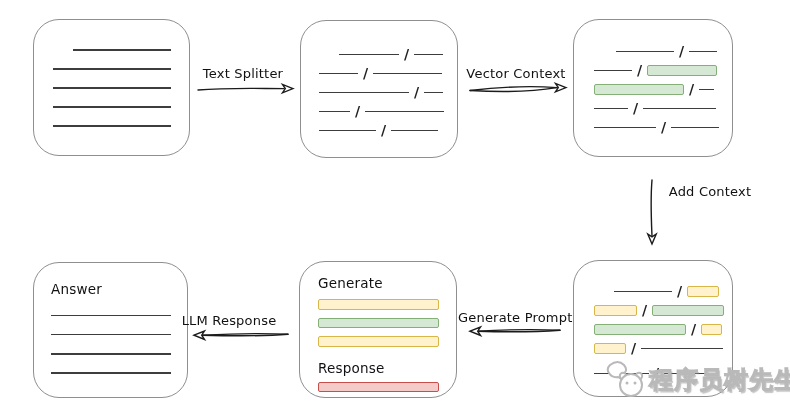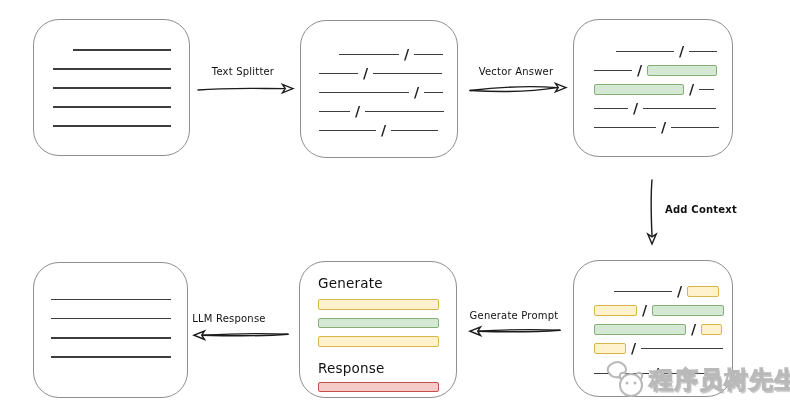--- a/index.html
+++ b/index.html
@@ -41,26 +41,26 @@
   .hl-bar.green{background:var(--green-fill); border:1.3px solid var(--green-border);}
   .hl-bar.red{background:var(--red-fill); border:1.3px solid var(--red-border);}
   #knowledge-bars{margin-top:6px;}
   #question-label{margin-top:13px;}
   #question-bars .hl-bar{margin-top:6px;}
 
   .ans-line{width:120px; height:1.6px; background:var(--line); margin-top:17.6px;}
   #answer-lines{margin-top:13px;}
 
   .arrow-label{
-    position:absolute; z-index:3; font-size:10px; color:#111; letter-spacing:.2px;
+    position:absolute; z-index:3; font-size:13px; color:#111; letter-spacing:.2px;
     text-align:center; white-space:nowrap;
   }
   #lbl-text-splitter{left:188px; top:66px; width:110px;}
   #lbl-vector-search{left:462px; top:66px; width:108px;}
-  #lbl-add-context{left:665px; top:204px; width:90px; text-align:left;font-weight:bold;}
+  #lbl-add-context{left:665px; top:184px; width:90px; text-align:center;}
   #lbl-generate-prompt{left:458px; top:310px; width:112px;text-align:center;}
   #lbl-llm-response{left:175px; top:313px; width:108px;}
 
   .watermark{
     position:absolute; left:604px; top:360px; z-index:6;
     display:flex; align-items:center; gap:1px;
   }
   .watermark-text{
     font-size:24px; font-weight:700; letter-spacing:1px; color:#fdfdfd;
     -webkit-text-stroke:1.1px var(--wm);
@@ -85,21 +85,21 @@
       <path d="M560,330.2 C532,332.3 502,332 478,331.2"></path>
       <path d="M560,330.2 C532,329 505,329.6 478,331.2"></path>
       <polygon fill="#ffffff" points="470,331.2 480.5,327 477.7,331.2 480.5,335.4"></polygon>
       <path d="M288,334.3 C262,336.4 232,336 202,335.2"></path>
       <path d="M288,334.3 C262,333 233,333.6 202,335.2"></path>
       <polygon fill="#ffffff" points="194,335.2 204.5,331 201.7,335.2 204.5,339.4"></polygon>
     </g>
   </svg>
 
   <div class="arrow-label" id="lbl-text-splitter">Text Splitter</div>
-  <div class="arrow-label" id="lbl-vector-search">Vector Answer</div>
+  <div class="arrow-label" id="lbl-vector-search">Vector Context</div>
   <div class="arrow-label" id="lbl-add-context">Add Context</div>
   <div class="arrow-label" id="lbl-generate-prompt">Generate Prompt</div>
   <div class="arrow-label" id="lbl-llm-response">LLM Response</div>
 
   <div class="box" id="box-document">
       <div class="doc-line" style="width: 98px; margin-left: 20px;"></div>
       <div class="doc-line" style="width: 118px;"></div>
       <div class="doc-line" style="width: 118px;"></div>
       <div class="doc-line" style="width: 118px;"></div>
       <div class="doc-line" style="width: 118px;"></div>
@@ -196,20 +196,21 @@
         <div class="hl-bar green" style="width: 121px;"></div>
         <div class="hl-bar yellow" style="width: 121px;"></div>
       </div>
     <div class="inbox-label" id="question-label">Response</div>
     <div id="question-bars">
         <div class="hl-bar red" style="width: 121px;"></div>
       </div>
   </div>
 
   <div class="box" id="box-answer">
+    <div class="inbox-label">Answer</div>
     <div id="answer-lines">
         <div class="ans-line" style="width: 120px;"></div>
         <div class="ans-line" style="width: 120px;"></div>
         <div class="ans-line" style="width: 120px;"></div>
         <div class="ans-line" style="width: 120px;"></div>
       </div>
   </div>
 
   <div class="watermark">
     <svg width="44" height="40" viewBox="0 0 44 40">

